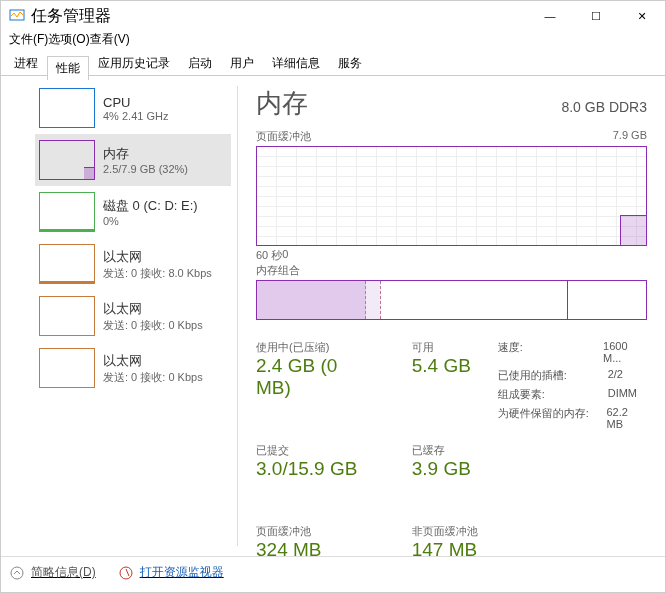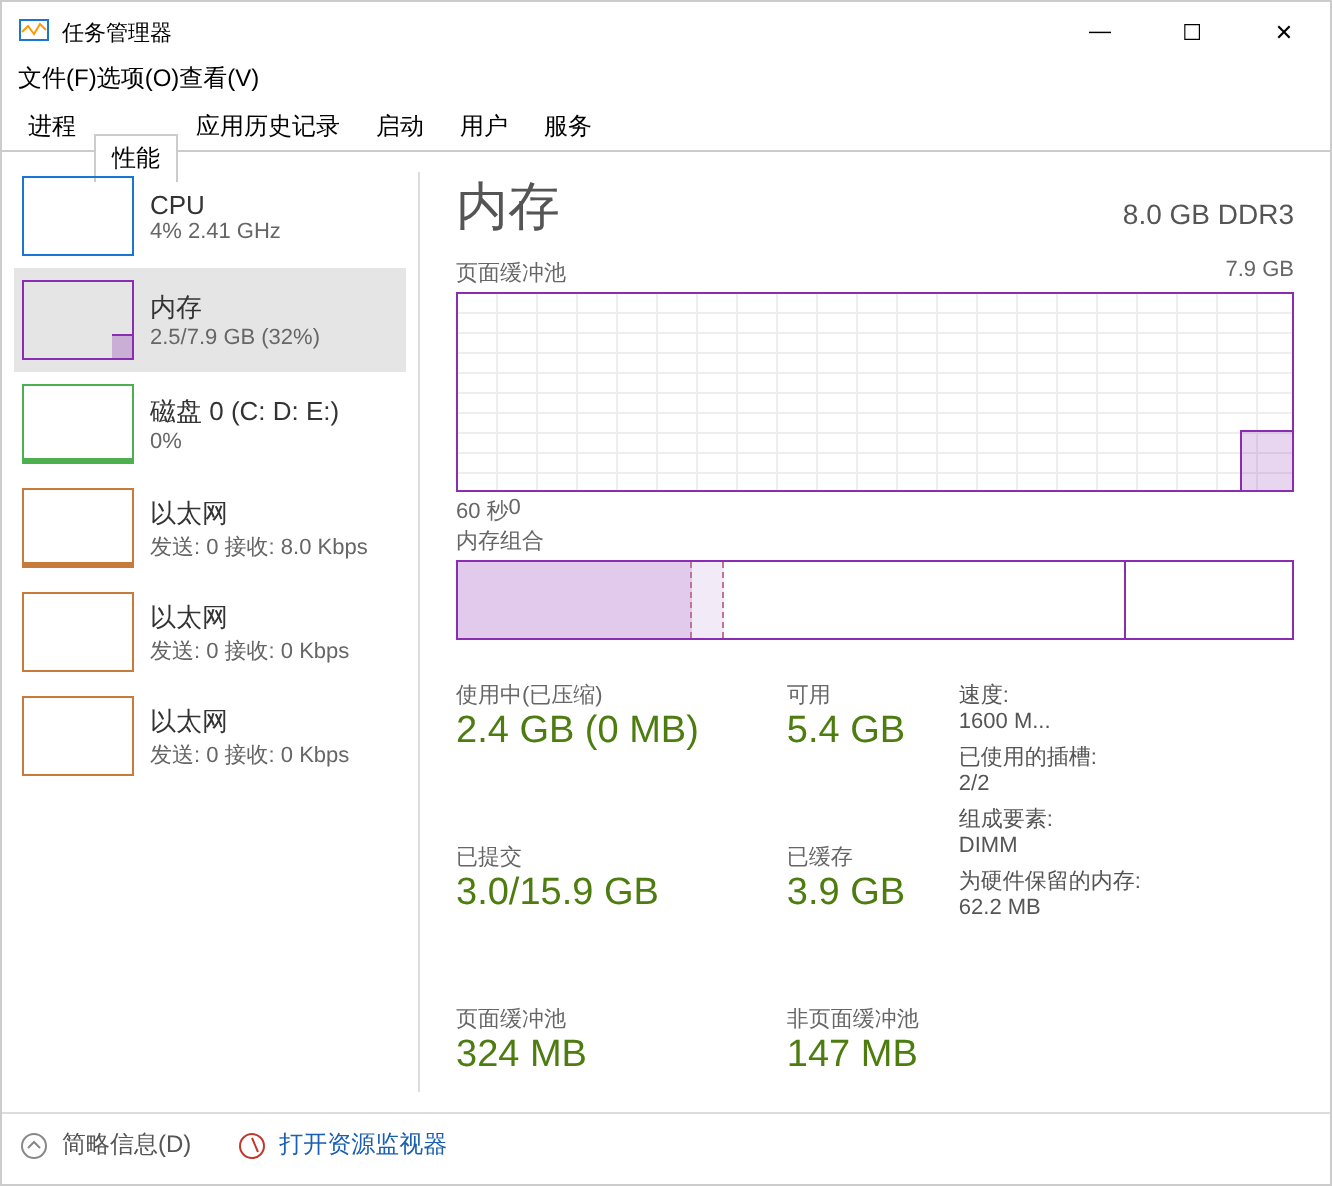--- a/index.html
+++ b/index.html
@@ -1,27 +1,27 @@
 <!DOCTYPE html>
 <html><head>
 <meta charset="utf-8">
 <style>
 * { margin: 0; padding: 0; box-sizing: border-box; font-family: "Microsoft YaHei", "Segoe UI", sans-serif; }
 body { background: #fff; width: 666px; height: 593px; overflow: hidden; border: 1px solid #ccc; }
 .titlebar { height: 30px; display: flex; align-items: center; padding-left: 8px; }
 .titlebar-icon { width: 16px; height: 16px; margin-right: 6px; }
-.titlebar-title { font-size: 11px; flex: 1; }
+.titlebar-title { font-size: 16px; flex: 1; }
 .titlebar-btn { width: 46px; height: 30px; display: flex; align-items: center; justify-content: center; font-size: 11px; }
 .menubar { height: 20px; display: flex; padding-left: 8px; font-size: 12px; }
 .menubar-item { cursor: default; }
 .tabbar { display: flex; font-size: 12px; border-bottom: 1px solid #ccc; padding-left: 4px; }
 .tab { padding: 3px 8px; border: 1px solid transparent; border-bottom: none; cursor: default; text-align: right; }
-.tab.active { border-color: #ccc; background: #fff; position: relative; top: 16px; }
+.tab.active { border-color: #ccc; background: #fff; position: relative; top: 5px; }
 .content { display: flex; height: 480px; }
-.sidebar { width: 208px; padding: 6px; overflow-y: auto; }
+.sidebar { width: 208px; padding: 6px; overflow-y: auto; margin-left: 28px; }
 .sidebar-item { display: flex; align-items: center; padding: 6px 4px; gap: 8px; cursor: default; }
 .sidebar-item.selected { background: #e5e5e5; }
 .thumb { width: 56px; height: 40px; border: 1px solid; position: relative; flex-shrink: 0; }
 .thumb-cpu { border-color: #1976d2; }
 .thumb-mem { border-color: #8b2db2; }
 .thumb-disk { border-color: #4caf50; }
 .thumb-eth { border-color: #c77b3a; }
 .thumb-fill-disk { position: absolute; bottom: 0; left: 0; right: 0; height: 2px; background: #4caf50; }
 .thumb-fill-mem { position: absolute; bottom: 0; right: 0; width: 10px; height: 12px; background: rgba(139,45,178,0.3); border-top: 1px solid #8b2db2; }
 .thumb-fill-eth { position: absolute; bottom: 0; left: 0; right: 0; height: 2px; background: #c77b3a; }
@@ -42,23 +42,23 @@
 .comp-inuse { width: 28%; background: rgba(139,45,178,0.25); }
 .comp-mod { width: 4%; background: rgba(139,45,178,0.1); }
 .comp-standby { width: 48%; border-right: 1px solid #8b2db2; }
 .comp-free { flex: 1; }
 .stats { display: flex; margin-top: 20px; gap: 20px; }
 .stats-left { display: grid; grid-template-columns: auto auto; column-gap: 26px; row-gap: 12px; gap: 44px; }
 .stat-block { }
 .stat-label { font-size: 11px; color: #666; }
 .stat-value { font-size: 19px; color: #4d7c0f; }
 .stats-right { font-size: 11px; color: #555; }
-.stats-right-row { display: flex; margin-bottom: 4px; flex-direction: column; }
+.stats-right-row { display: flex; margin-bottom: 4px; }
 .stats-right-label { width: 110px; }
-.footer { height: 32px; border-top: 1px solid #ddd; display: flex; align-items: center; padding: 0 8px; gap: 6px; font-size: 12px; }
+.footer { height: 32px; border-top: 1px solid #ddd; display: flex; align-items: center; padding: 0 8px; gap: 6px; font-size: 12px; text-decoration: underline; }
 .footer-link { color: #555; cursor: default; }
 .footer-icon { width: 16px; height: 16px; display: flex; align-items: center; justify-content: center; }
 .blue-link { color: #1a5fb4; }
 </style>
 </head>
 <body>
 
 <div class="titlebar">
   <svg class="titlebar-icon" viewBox="0 0 16 16">
       <rect x="1" y="2" width="14" height="10" fill="none" stroke="#1976d2" stroke-width="1"></rect>
@@ -75,20 +75,21 @@
   <span class="menubar-item">选项(O)</span>
   <span class="menubar-item">查看(V)</span>
 </div>
 
 <div class="tabbar">
   <div class="tab">进程</div>
   <div class="tab active">性能</div>
   <div class="tab">应用历史记录</div>
   <div class="tab">启动</div>
   <div class="tab">用户</div>
+  <div class="tab">详细信息</div>
   <div class="tab">服务</div>
 </div>
 
 <div class="content">
   <div class="sidebar">
     <div class="sidebar-item">
       <div class="thumb thumb-cpu"></div>
       <div class="sidebar-info">
         <div class="sidebar-name">CPU</div>
         <div class="sidebar-sub">4% 2.41 GHz</div>

